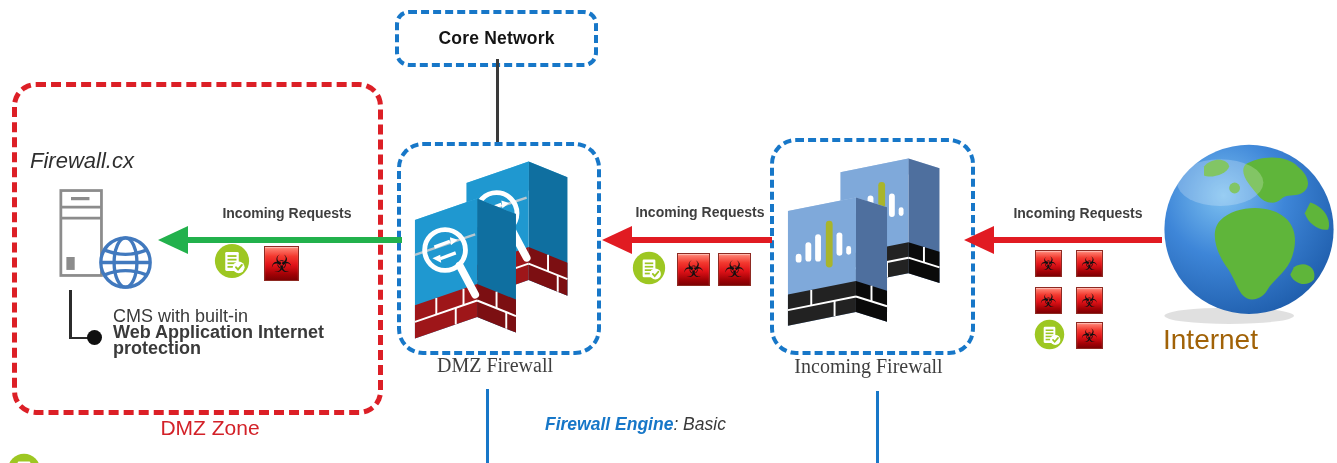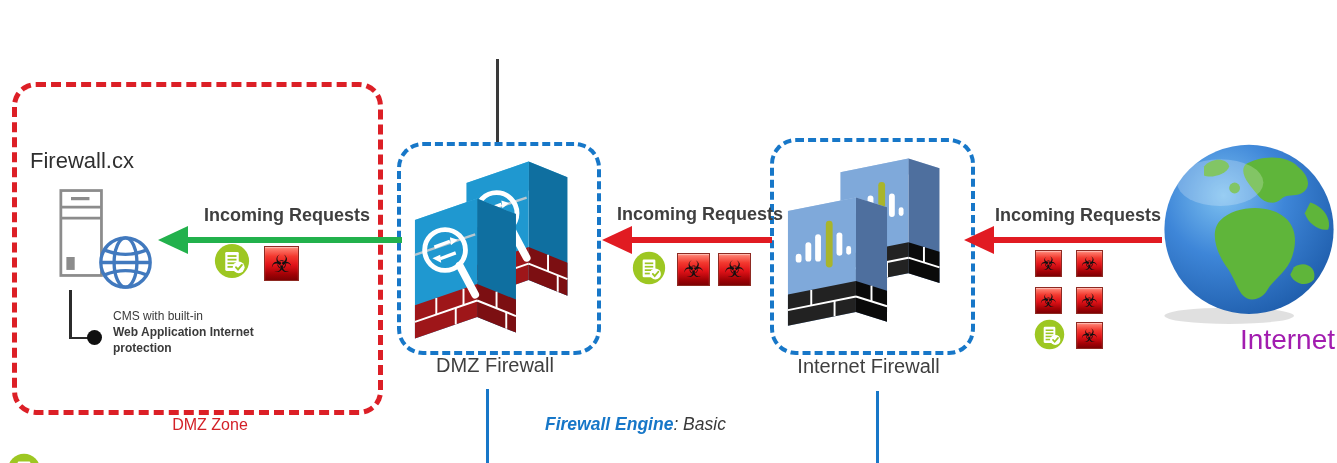--- a/index.html
+++ b/index.html
@@ -8,46 +8,46 @@
   .abs{position:absolute;}
 
   
   .blue-box{position:absolute;border:4px dashed #1777C8;border-radius:26px;background:transparent;}
   .core-box{position:absolute;left:395px;top:10px;width:195px;height:49px;border:4px dashed #1777C8;
             border-radius:14px;display:flex;align-items:center;justify-content:center;}
   .core-box span{font-weight:bold;font-size:17.5px;color:#141414;letter-spacing:.2px;}
   .dmz-zone-box{position:absolute;left:12px;top:82px;width:361px;height:323px;
                 border:5px dashed #DC1F26;border-radius:24px;}
   .dmz-zone-label{position:absolute;left:139px;top:416px;width:142px;text-align:center;
-                  font-size:16px;color:#D32128;}
+                  font-size:21px;color:#D32128;}
 
   .link-line{position:absolute;background:#3a3a3a;}
   .blue-line{position:absolute;width:3px;background:#1777C8;}
 
-  .node-label{position:absolute;text-align:center;font-size:20px;color:#3f3f3f;}
-  .internet-label{position:absolute;left:1163px;top:324px;width:172px;text-align:right;
-                  font-size:28px;color:#a21caf;}
-  .servertitle{position:absolute;left:30px;top:148px;font-size:22px;color:#2f2f2f;}
+  .node-label{position:absolute;text-align:center;font-size:20px;color:#3f3f3f;font-family:Liberation Serif, serif;}
+  .internet-label{position:absolute;left:1163px;top:324px;width:172px;text-align:left;
+                  font-size:28px;color:#a16207;}
+  .servertitle{position:absolute;left:30px;top:148px;font-size:22px;color:#2f2f2f;font-style:italic;}
 
   
-  .flow-label{position:absolute;font-weight:bold;font-size:18px;color:#3f3f3f;text-align:center;}
+  .flow-label{position:absolute;font-weight:bold;font-size:14px;color:#3f3f3f;text-align:center;}
   .arrow-line{position:absolute;height:5.5px;}
   .arrow-head{position:absolute;width:0;height:0;border-top:14px solid transparent;
               border-bottom:14px solid transparent;border-right:30px solid #E11B22;}
   .arrow-head.green{border-right-color:#22B14C;}
   .arrow-line.green{background:#22B14C;}
   .arrow-line.red{background:#E11B22;}
 
   
   .bio{position:absolute;display:flex;align-items:center;justify-content:center;
        background:linear-gradient(180deg,#ff8a7a 0%,#f3392f 28%,#e01218 55%,#a30206 82%,#7e0003 100%);
        border:1px solid #8e2a22;box-shadow:inset 0 1px 1px rgba(255,255,255,.45);}
   .bio span{font-family:"DejaVu Sans",sans-serif;color:#101010;line-height:1;}
 
-  .note{position:absolute;left:113px;top:308px;font-size:12px;line-height:16px;color:#3a3a3a;}
+  .note{position:absolute;left:113px;top:308px;font-size:18px;line-height:16px;color:#3a3a3a;}
   .note .b{font-weight:bold;}
 
   .caption{position:absolute;left:545px;top:412px;font-size:17.5px;line-height:24.5px;color:#3a3a3a;font-style:italic;}
   .caption .hl{color:#1777C8;font-weight:bold;}
 
   .dot{position:absolute;width:15px;height:15px;border-radius:50%;background:#101010;}
 </style>
 </head>
 <body>
 
@@ -119,20 +119,23 @@
         </g>
         <circle cx="27.5" cy="27" r="6.5" fill="#ffffff"></circle>
         <path d="M24.5,27 l2.2,2.4 l4.3,-5" fill="none" stroke="#9DC722" stroke-width="2.2" stroke-linecap="round"></path>
       </symbol>
     </defs>
   </svg>
 
   <div class="dmz-zone-box"></div>
   <div class="dmz-zone-label">DMZ Zone</div>
 
+  <div class="core-box">
+    <span>Core Network</span>
+  </div>
   <div class="link-line" style="left:496px;top:59px;width:2.5px;height:83px;"></div>
 
   <div class="servertitle">Firewall.cx</div>
   <svg class="abs" style="left:59px;top:186px" width="48" height="94" viewBox="0 0 52 96">
     <rect x="2" y="2" width="44" height="92" fill="#ffffff" stroke="#8C8C8C" stroke-width="3"></rect>
     <rect x="13" y="9" width="20" height="3.5" fill="#8C8C8C"></rect>
     <line x1="2" y1="20" x2="46" y2="20" stroke="#8C8C8C" stroke-width="3"></line>
     <line x1="2" y1="32" x2="46" y2="32" stroke="#8C8C8C" stroke-width="3"></line>
     <rect x="8" y="74" width="9" height="14" fill="#8C8C8C"></rect>
   </svg>
@@ -157,21 +160,21 @@
     <use href="#asa-unit" x="53" y="0" width="120" height="150"></use>
     <use href="#asa-unit" x="0" y="38" width="120" height="150"></use>
   </svg>
   <div class="node-label" style="left:397px;top:354px;width:196px;">DMZ Firewall</div>
 
   <div class="blue-box" style="left:770px;top:138px;width:197px;height:209px;"></div>
   <svg class="abs" style="left:786px;top:154px" width="170" height="186" viewBox="0 0 175 190">
     <use href="#pix-unit" x="54" y="0" width="120" height="150"></use>
     <use href="#pix-unit" x="0" y="40" width="120" height="150"></use>
   </svg>
-  <div class="node-label" style="left:770px;top:355px;width:197px;">Internet Firewall</div>
+  <div class="node-label" style="left:770px;top:355px;width:197px;">Incoming Firewall</div>
 
   <svg class="abs" style="left:1159px;top:141px" width="180" height="184" viewBox="0 0 200 204">
     <ellipse cx="78" cy="194" rx="72" ry="9" fill="#000000" opacity="0.12"></ellipse>
     <circle cx="100" cy="98" r="94" fill="url(#ocean)"></circle>
     <clipPath id="globeclip">
         <circle cx="100" cy="98" r="94"></circle>
       </clipPath>
     <g clip-path="url(#globeclip)" fill="#5FB53A">
       <path d="M96,26 C110,16 142,14 154,28 C167,38 170,52 158,58 C150,62 142,58 136,64 C128,72 116,68 110,60 C102,50 88,36 96,26 Z"></path>
       <path d="M68,88 C84,72 118,70 136,82 C152,92 154,110 148,128 C142,146 128,152 120,166 C114,176 100,180 92,170 C86,162 82,148 74,138 C64,124 56,100 68,88 Z"></path>

